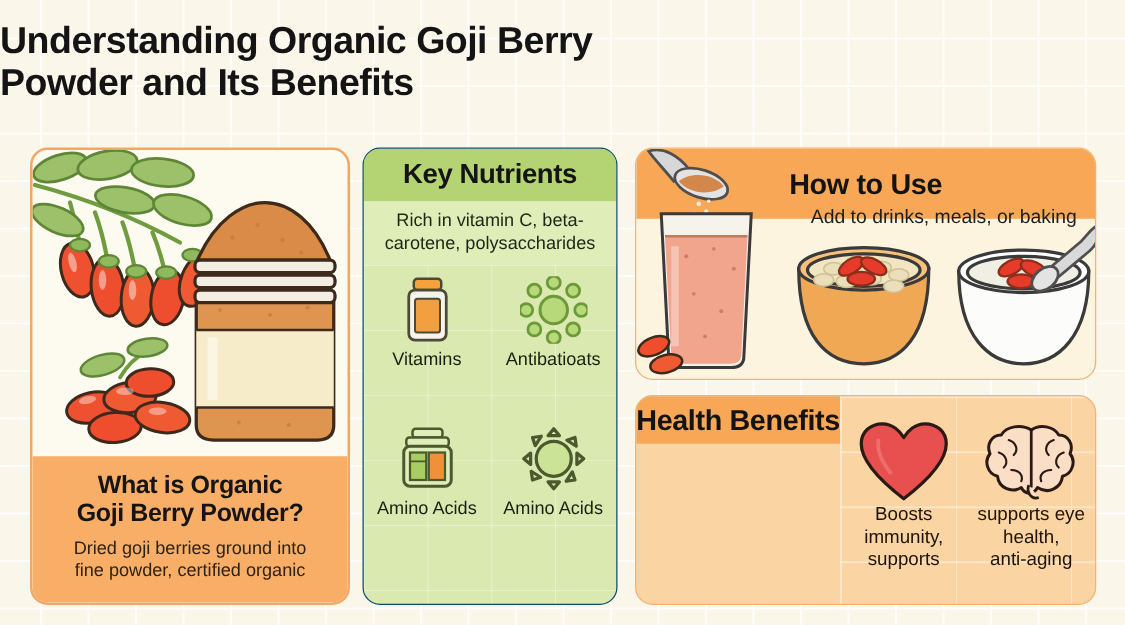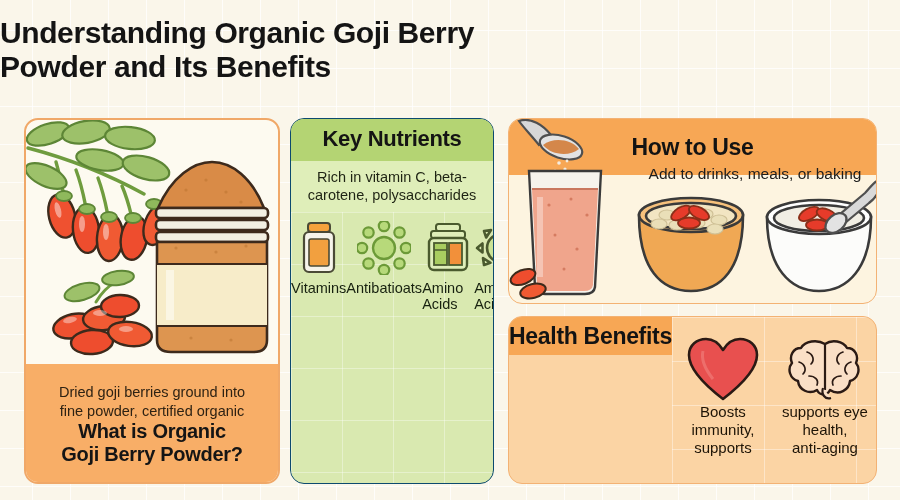--- a/index.html
+++ b/index.html
@@ -57,21 +57,21 @@
   }
   #key-nutrients-header {
     background: #b4d473; padding: 7px 6px 9px; text-align: center;
     font-size: 22px; font-weight: 700; color: #141414; letter-spacing: -.3px;
   }
   #key-nutrients-desc {
     background: #dfeeb9; padding: 7px 8px 8px; text-align: center;
     font-size: 14.5px; color: #1f2414; line-height: 1.25; white-space: pre-line;
   }
   #nutrient-grid {
-    flex: 1; display: grid; grid-template-columns: 1fr 1fr 1fr 1fr; grid-template-rows: 1fr 1fr 34px;
+    flex: 1; display: grid; grid-template-columns: 1fr 1fr; grid-template-rows: 1fr 1fr 34px;
     position: relative;
   }
   #nutrient-grid::before {
     content: ""; position: absolute; inset: 0; pointer-events: none;
     background-image:
       linear-gradient(to right, rgba(255,255,255,.35) 1px, transparent 1px),
       linear-gradient(to bottom, rgba(255,255,255,.35) 1px, transparent 1px);
     background-size: 51px 52px;
   }
   .nutrient-cell {
@@ -215,24 +215,24 @@
         <circle cx="150" cy="128" r="1.6"></circle>
           <circle cx="190" cy="132" r="1.6"></circle>
         <circle cx="220" cy="126" r="1.6"></circle>
           <circle cx="165" cy="218" r="1.6"></circle>
         <circle cx="205" cy="220" r="1.6"></circle>
       </g>
       <rect x="140" y="150" width="8" height="50" fill="#ffffff" opacity=".5"></rect>
     </svg>
   </div>
   <div id="what-is-footer">
+    <div id="what-is-heading">What is Organic
+Goji Berry Powder?</div>
     <div id="what-is-body">Dried goji berries ground into
 fine powder, certified organic</div>
-    <div id="what-is-heading">What is Organic
-Goji Berry Powder?</div>
   </div>
 </section>
 
 <section id="card-key-nutrients">
   <div id="key-nutrients-header">Key Nutrients</div>
   <div id="key-nutrients-desc">Rich in vitamin C, beta-
 carotene, polysaccharides</div>
   <div id="nutrient-grid">
 
     <div class="nutrient-cell">

